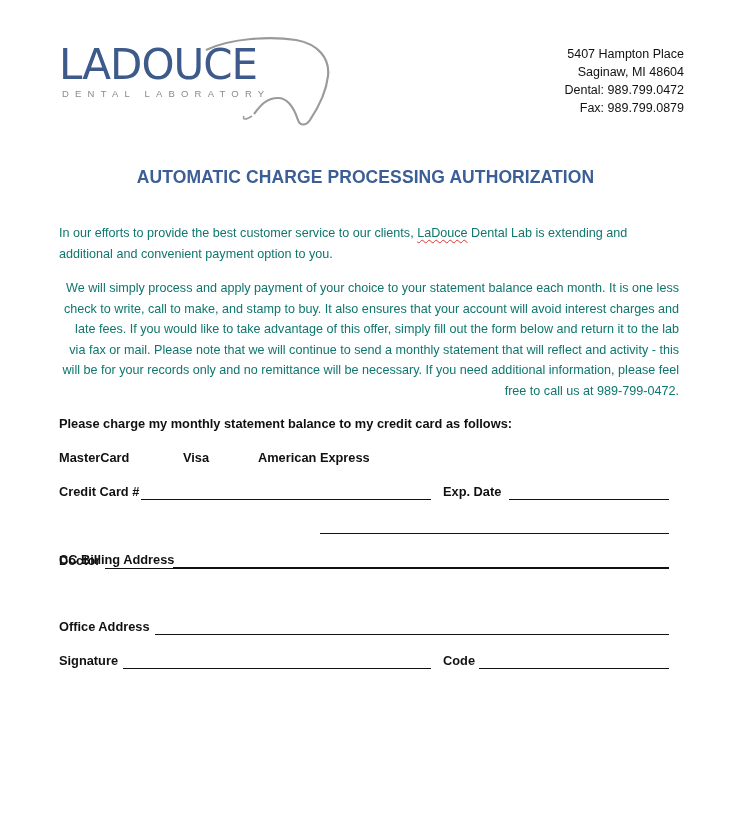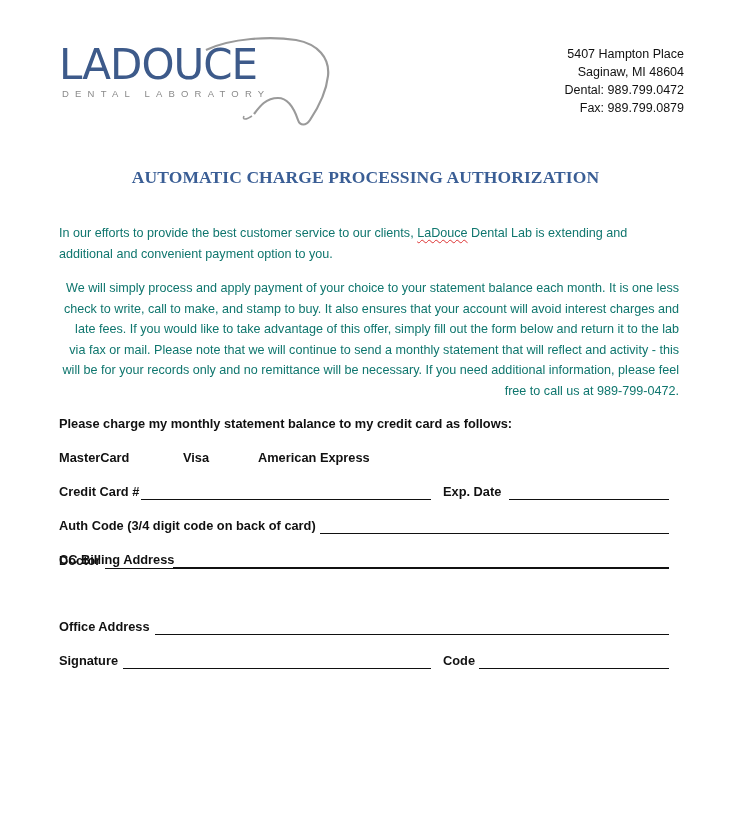--- a/index.html
+++ b/index.html
@@ -7,21 +7,21 @@
       font-family: "Liberation Sans", sans-serif; color: #111; }
     .logo { position: absolute; left: 56px; top: 36px; width: 280px; height: 94px; }
     .logo-main { position: absolute; left: 3px; top: 8px; font-family: "DejaVu Sans", sans-serif;
       font-size: 42px; letter-spacing: -1px; color: #3d5a8a; line-height: 1; }
     .logo-sub { position: absolute; left: 6px; top: 52px; font-size: 9.5px; letter-spacing: 6.2px;
       color: #8a8a8a; font-family: "Liberation Sans", sans-serif; }
     .logo svg { position: absolute; left: 0; top: 0; }
     .address { position: absolute; right: 47px; top: 45px; text-align: right; font-size: 12.5px;
       line-height: 18px; color: #111; }
     .title { position: absolute; left: 0; right: 0; top: 167px; text-align: center;
-      font-family: Liberation Serif, serif; font-weight: bold; font-size: 17.5px; color: #3a5e95;
+      font-family: Liberation Sans, sans-serif; font-weight: bold; font-size: 17.5px; color: #3a5e95;
       letter-spacing: 0.1px; }
     .para { position: absolute; left: 59px; width: 620px; font-size: 12.6px; line-height: 20.6px;
       color: #0f766e; margin: 0; }
     .p1 { top: 223px; }
     .p2 { top: 278px; text-align: right; }
     .spell { text-decoration: underline wavy #d33; text-decoration-thickness: 1px; text-underline-offset: 2px; }
     .lead { position: absolute; left: 59px; top: 416px; font-size: 12.8px; font-weight: bold; }
     .cards { position: absolute; left: 59px; top: 450px; font-size: 12.8px; font-weight: bold; }
     .cards span { position: absolute; white-space: nowrap; top: 0; }
     .row { position: absolute; left: 59px; width: 610px; height: 20px; font-size: 12.8px; font-weight: bold; }
@@ -64,21 +64,20 @@
 </div>
 
 <div class="row" style="top:484px">
   <span class="lbl" style="left:0">Credit Card #</span>
   <span class="line" style="left:82px;width:290px"></span>
   <span class="lbl" style="left:384px">Exp. Date</span>
   <span class="line" style="left:450px;width:160px"></span>
 </div>
 
 <div class="row" style="top:518px">
-  <span class="lbl" style="left:0">Auth Code (3/4 digit code on back of card)</span>
   <span class="line" style="left:261px;width:349px"></span>
 </div>
 
 <div class="row" style="top:552px">
   <span class="lbl" style="left:0">CC Billing Address</span>
   <span class="line" style="left:114px;width:496px"></span>
 </div>
 
 <div class="row" style="top:553px">
   <span class="lbl" style="left:0">Doctor</span>

